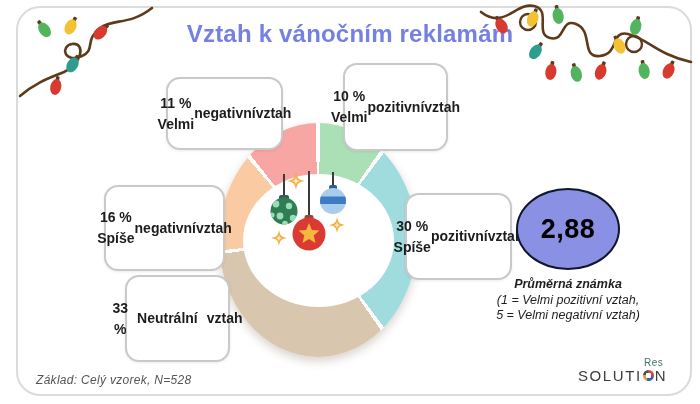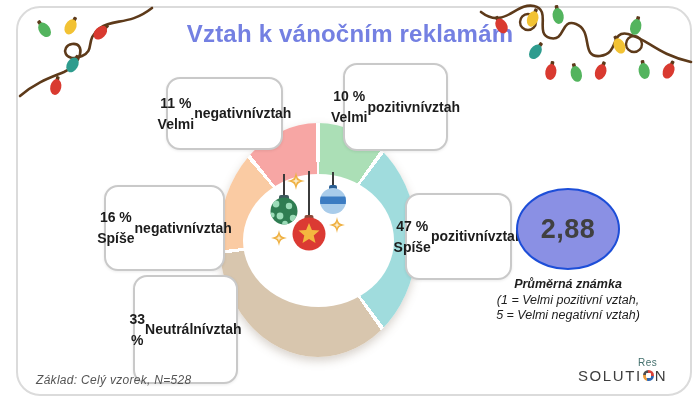--- a/index.html
+++ b/index.html
@@ -23,35 +23,35 @@
   .ornaments { position:absolute; left:238px; top:166px; }
 
   .callout { position:absolute; background:#fff; border:2px solid #C9C9C9; border-radius:14px;
              display:flex; flex-direction:row; align-items:center; justify-content:center;
              text-align:center; font-weight:bold; font-size:14px; line-height:1.5;
              color:#1C1C1C; box-shadow:0 1px 3px rgba(0,0,0,.08); }
   .co1 { left:166px; top:77px;  width:117px; height:73px; }
   .co2 { left:343px; top:63px;  width:105px; height:88px; }
   .co3 { left:104px; top:161px; width:121px; height:86px;margin-top:24px; }
   .co4 { left:405px; top:193px; width:107px; height:87px; }
-  .co5 { left:133px; top:275px; width:105px; height:109px; }
+  .co5 { left:125px; top:275px; width:105px; height:87px;gap:9px; }
 
   .avg-badge { position:absolute; left:516px; top:188px; width:104px; height:82px;
-               background:#8A90E4; border:2px solid #1d4ed8; border-radius:50%;
+               background:#8A90E4; border:2px solid #0f172a; border-radius:50%;
                display:flex; align-items:center; justify-content:center;
-               color:#404040; font-size:27px; font-weight:bold; letter-spacing:.5px; }
+               color:#000000; font-size:27px; font-weight:bold; letter-spacing:.5px; }
   .avg-caption { position:absolute; left:462px; top:277px; width:212px; text-align:center;
                  font-style:italic; font-size:12.5px; line-height:15.5px; color:#1E1E1E; }
   .avg-caption .l0 { font-weight:bold; }
 
   .base-note { position:absolute; left:36px; top:373px; font-style:italic;
                font-size:12px; color:#555; letter-spacing:.3px; }
 
   .logo { position:absolute; left:578px; top:357px; }
-  .logo .res  { display:block; font-size:10px; color:#44706E; letter-spacing:.5px; margin-left:12px;padding-left:48px; }
+  .logo .res  { display:block; font-size:10px; color:#44706E; letter-spacing:.5px; margin-left:18px;padding-left:48px; }
   .logo .main { display:flex; align-items:center; font-size:15px; color:#3D3D3D;
                 letter-spacing:1.6px; margin-top:-1px; }
   .logo .o-ring { width:11px; height:11px; border-radius:50%; display:inline-block; margin:0 1px;
                   background:
                     radial-gradient(circle at center, #fff 0 36%, rgba(255,255,255,0) 38%),
                     conic-gradient(#D8433A 0 100deg, #2F66B0 100deg 200deg, #E89A3C 200deg 280deg, #4E4E4E 280deg 360deg); }
 </style>
 </head>
 <body>
 
@@ -124,21 +124,21 @@
   <span>10 % Velmi</span>
   <span>pozitivní</span>
   <span>vztah</span>
 </div>
 <div class="callout co3">
   <span>16 % Spíše</span>
   <span>negativní</span>
   <span>vztah</span>
 </div>
 <div class="callout co4">
-  <span>47 % Spíše</span>
+  <span>30 % Spíše</span>
   <span>pozitivní</span>
   <span>vztah</span>
 </div>
 <div class="callout co5">
   <span>33 %</span>
   <span>Neutrální</span>
   <span>vztah</span>
 </div>
 
 <div class="avg-badge">

